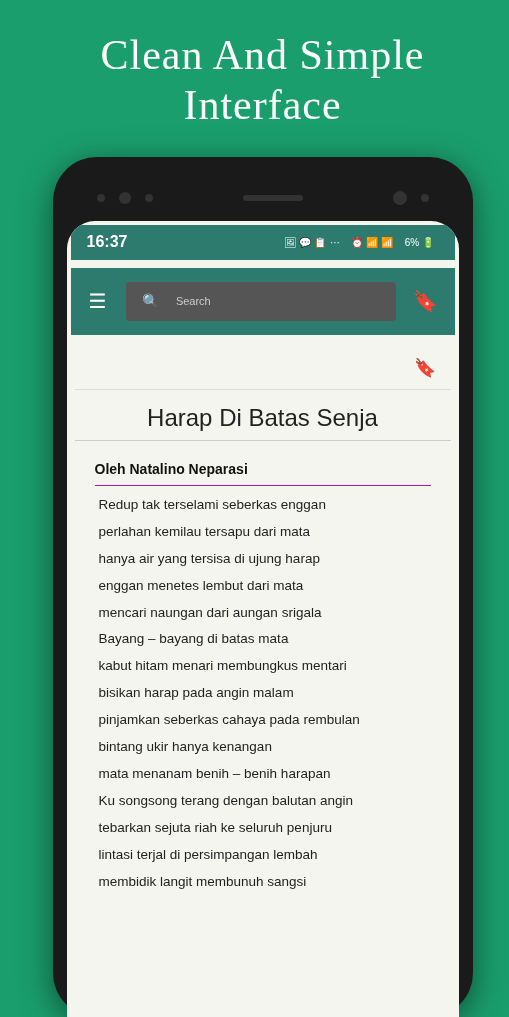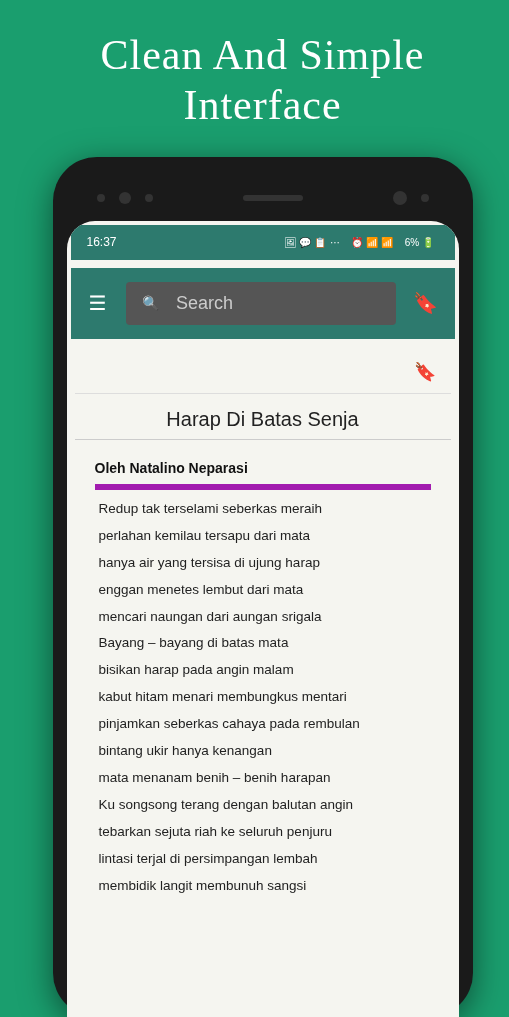--- a/index.html
+++ b/index.html
@@ -100,22 +100,22 @@
       display: flex;
       justify-content: space-between;
       align-items: center;
       padding: 4px 12px;
       font-size: 11px;
       color: white;
       font-family: sans-serif;
     }
 
     .status-left {
-      font-weight: normal;
-      font-size: 12px;
+      font-weight: bold;
+      font-size: 16px;
     }
 
     .status-right {
       display: flex;
       gap: 3px;
       align-items: center;
       font-size: 10px;
     }
 
     
@@ -145,21 +145,21 @@
       cursor: pointer;
     }
 
     .search-icon {
       color: #ccc;
       font-size: 14px;
     }
 
     .search-placeholder {
       color: #ccc;
-      font-size: 18px;
+      font-size: 11px;
       font-family: sans-serif;
     }
 
     .bookmark-icon {
       color: white;
       font-size: 20px;
       cursor: pointer;
     }
 
     
@@ -179,41 +179,41 @@
     }
 
     .bookmark-corner {
       color: #555;
       font-size: 18px;
       cursor: pointer;
     }
 
     .poem-title {
       text-align: center;
-      font-size: 20px;
+      font-size: 24px;
       font-weight: normal;
       color: #222;
       padding: 10px 20px 8px;
       font-family: sans-serif;
       border-bottom: 1px solid #ccc;
     }
 
     .poem-body {
       padding: 12px 16px;
       font-family: sans-serif;
       overflow: hidden;
     }
 
     .poem-author {
       font-weight: bold;
       font-size: 14px;
       color: #111;
       margin-bottom: 8px;
       padding-bottom: 8px;
-      border-bottom: 6px solid #a21caf;
+      border-bottom: 1px solid #a21caf;
     }
 
     .poem-lines {
       list-style: none;
     }
 
     .poem-line {
       font-size: 13.5px;
       color: #222;
       line-height: 1.7;
@@ -274,28 +274,28 @@
 
         <div class="content-top-bar">
           <span class="bookmark-corner">🔖</span>
         </div>
 
         <div class="poem-title">Harap Di Batas Senja</div>
 
         <div class="poem-body">
           <div class="poem-author">Oleh Natalino Neparasi</div>
           <ul class="poem-lines" id="poem-lines-container">
-          <li class="poem-line">Redup tak terselami seberkas meraih</li>
+          <li class="poem-line">Redup tak terselami seberkas enggan</li>
               <li class="poem-line">perlahan kemilau tersapu dari mata</li>
               <li class="poem-line">hanya air yang tersisa di ujung harap</li>
               <li class="poem-line">enggan menetes lembut dari mata</li>
               <li class="poem-line">mencari naungan dari aungan srigala</li>
               <li class="poem-line">Bayang – bayang di batas mata</li>
+              <li class="poem-line">kabut hitam menari membungkus mentari</li>
               <li class="poem-line">bisikan harap pada angin malam</li>
-              <li class="poem-line">kabut hitam menari membungkus mentari</li>
               <li class="poem-line">pinjamkan seberkas cahaya pada rembulan</li>
               <li class="poem-line">bintang ukir hanya kenangan</li>
               <li class="poem-line">mata menanam benih – benih harapan</li>
               <li class="poem-line">Ku songsong terang dengan balutan angin</li>
               <li class="poem-line">tebarkan sejuta riah ke seluruh penjuru</li>
               <li class="poem-line">lintasi terjal di persimpangan lembah</li>
               <li class="poem-line">membidik langit membunuh sangsi</li>
             </ul>
         </div>
 

